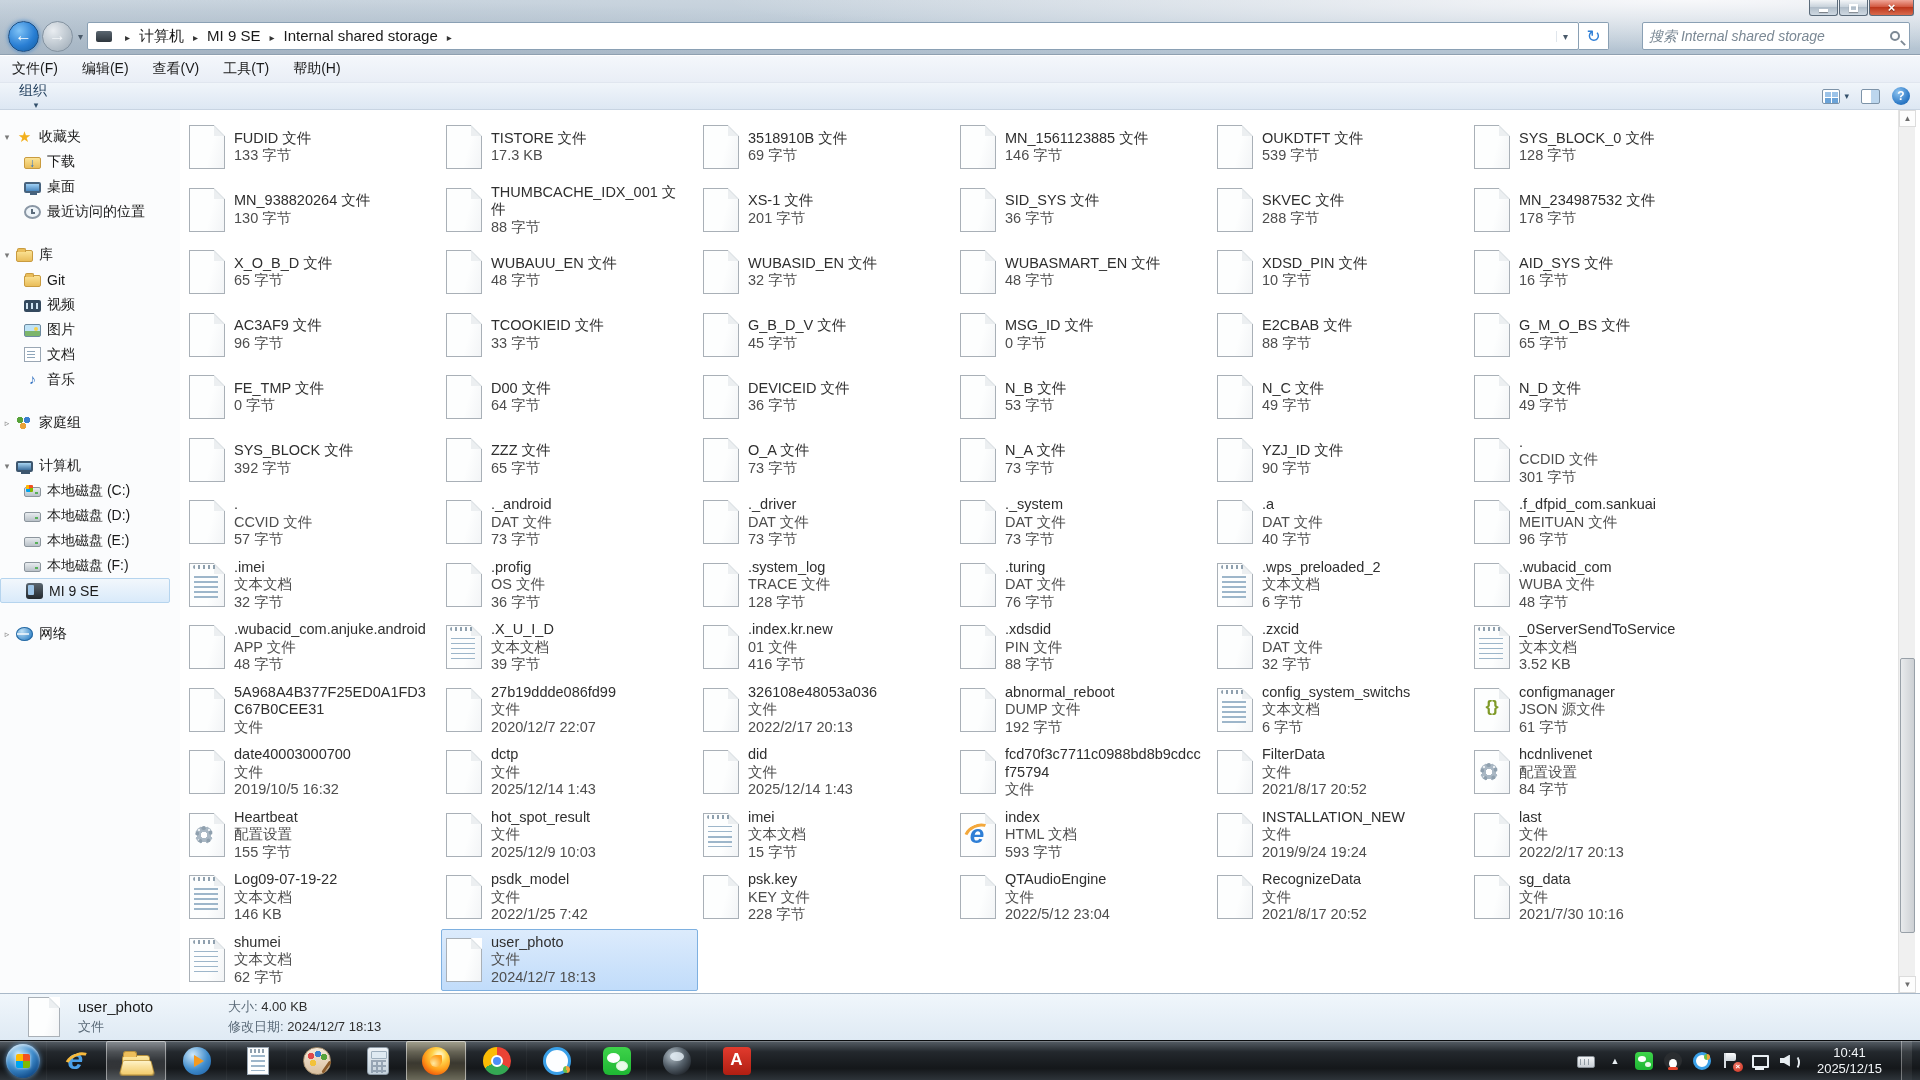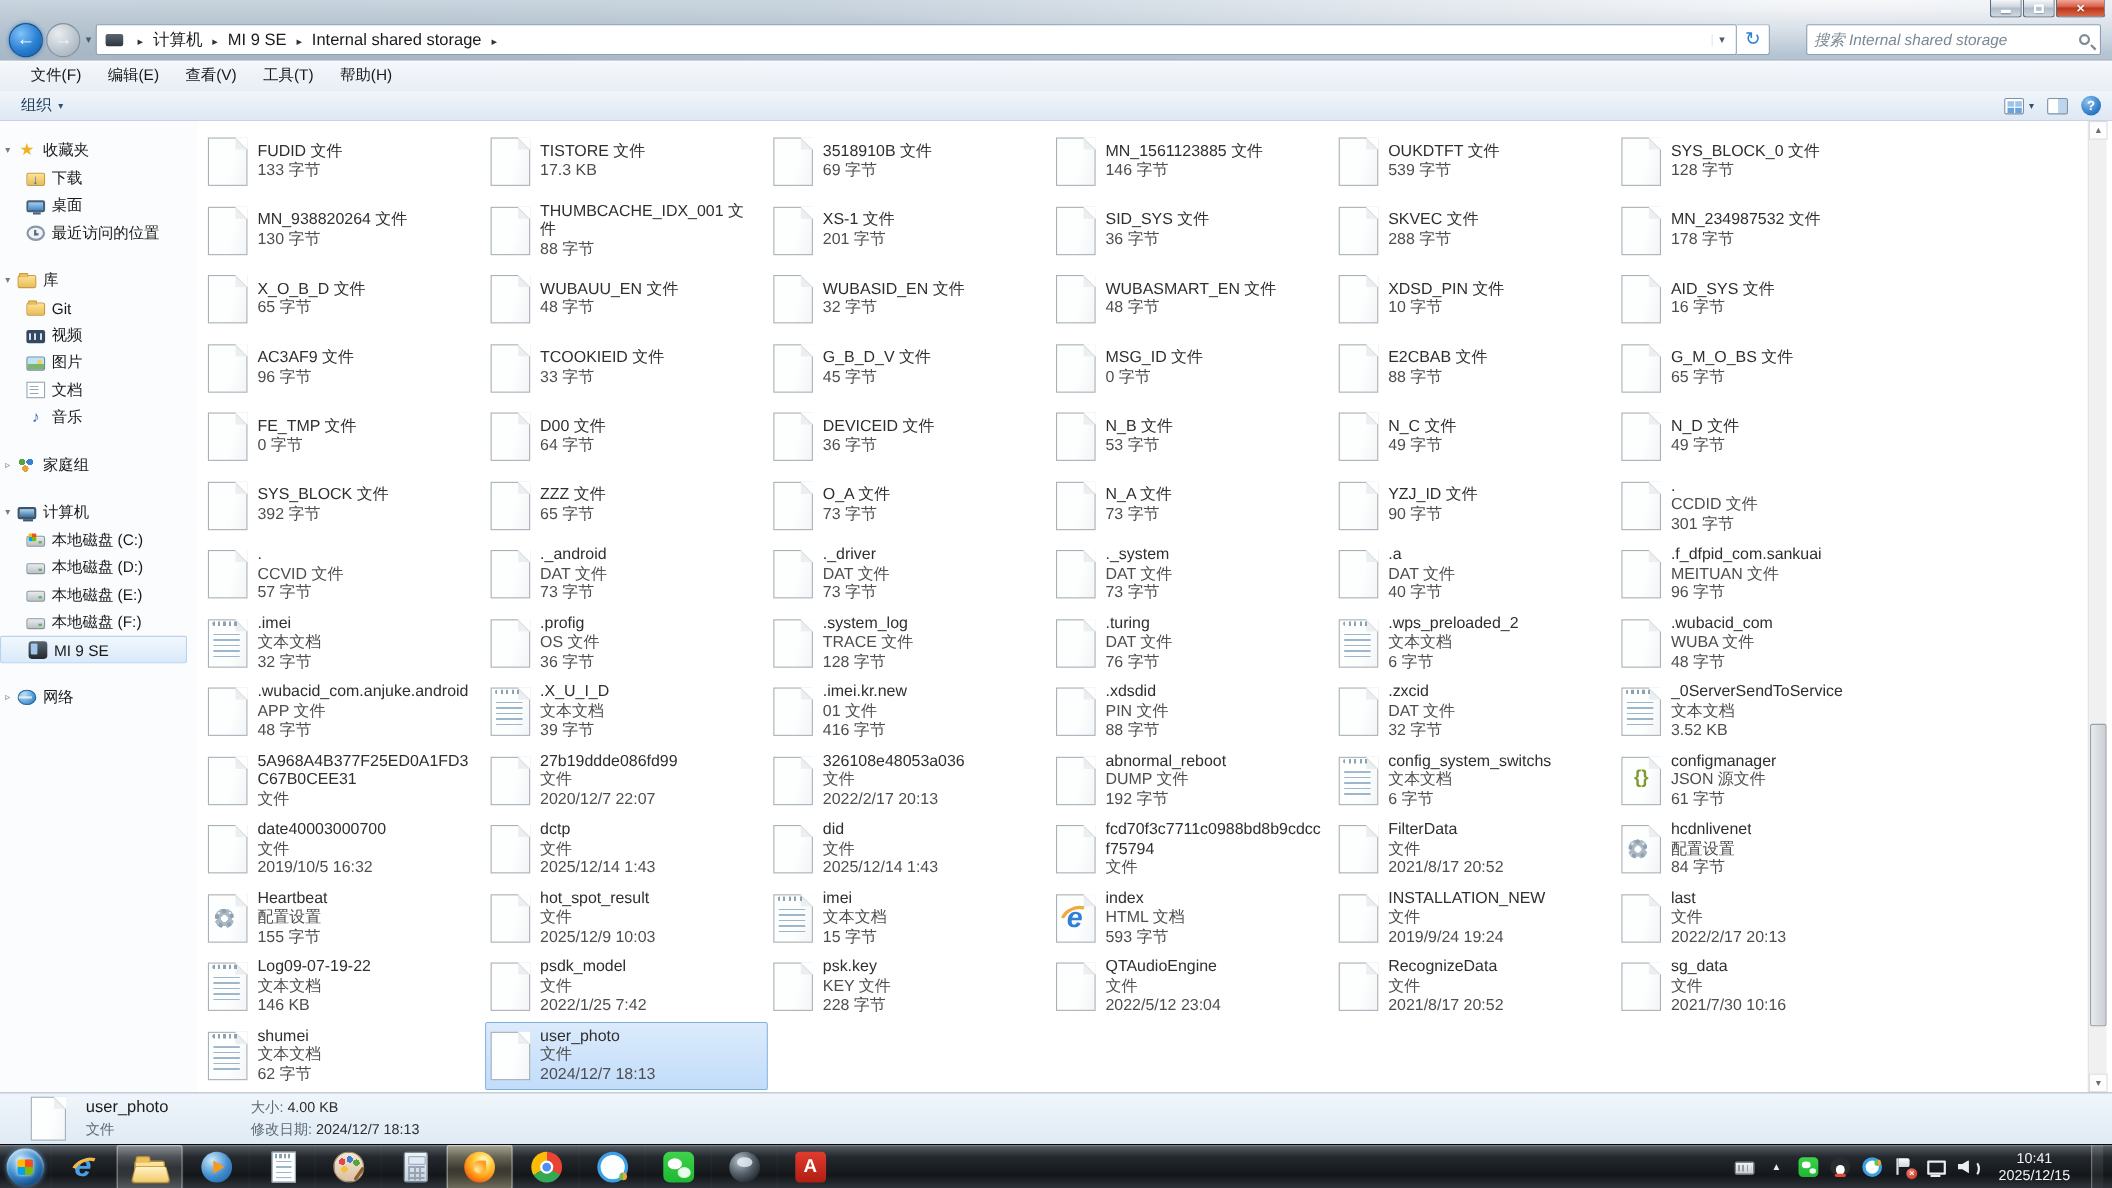--- a/index.html
+++ b/index.html
@@ -47,28 +47,28 @@
   .searchbox input { flex:1; border:none; outline:none; font-size:14px;
     font-family:"Liberation Sans","DejaVu Sans",sans-serif; color:#333; background:transparent; }
   .searchbox input::placeholder { color:#7a8894; font-style:italic; opacity:1; }
   .mag { width:10px; height:10px; border:2px solid #7d8994; border-radius:50%; position:relative; margin-right:3px;}
   .mag::after { content:''; position:absolute; width:6px; height:2px; background:#7d8994;
     transform:rotate(45deg); left:8px; top:9px; }
 
   
   .menubar { position:absolute; left:0; top:56px; width:1920px; height:27px;
     background:linear-gradient(#f4f7fb,#e9eef6); border-bottom:1px solid #e0e6ef;
-    display:flex; align-items:center; padding-left:16px; }
+    display:flex; align-items:center; padding-left:0; }
   .menu-item { font-size:14px; color:#1a1a1a; padding:4px 12px; }
 
   
   .toolbar { position:absolute; left:0; top:83px; width:1920px; height:27px;
     background:linear-gradient(#f0f5fa,#dde7f3); border-bottom:1px solid #c8d4e2;
     display:flex; align-items:center; padding:0 10px; }
-  .organize { display:flex; align-items:center; font-size:14px; color:#1e3c5a; padding:12px 9px; }
+  .organize { display:flex; align-items:center; font-size:14px; color:#1e3c5a; padding:12px 9px;flex-direction:column; }
   .organize .arr { font-size:9px; margin-left:6px; color:#33506b; }
   .toolbar-right { margin-left:auto; display:flex; align-items:center; gap:12px; }
   .views-btn { display:flex; align-items:center; gap:4px; }
   .views-grid { width:18px; height:15px; background:#fff; border:1px solid #7d93a8; border-radius:2px;
     background-image:linear-gradient(#9cc3e8,#9cc3e8),linear-gradient(#9cc3e8,#9cc3e8),
       linear-gradient(#6ba3d8,#6ba3d8),linear-gradient(#6ba3d8,#6ba3d8);
     background-size:6px 5px; background-repeat:no-repeat;
     background-position:2px 2px, 9px 2px, 2px 8px, 9px 8px; }
   .views-btn .arr { font-size:9px; color:#33506b; }
   .pane-btn { width:19px; height:15px; border:1px solid #7d93a8; border-radius:2px;
@@ -900,21 +900,21 @@
               <div class="fline">.X_U_I_D</div>
               <div class="fline sub">文本文档</div>
               <div class="fline sub">39 字节</div>
             </div>
           </div>
           <div class="tile">
             <span class="ficon">
               <span class="pg"></span>
             </span>
             <div class="flines">
-              <div class="fline">.imei.kr.new</div>
+              <div class="fline">.index.kr.new</div>
               <div class="fline sub">01 文件</div>
               <div class="fline sub">416 字节</div>
             </div>
           </div>
           <div class="tile">
             <span class="ficon">
               <span class="pg"></span>
             </span>
             <div class="flines">
               <div class="fline">.xdsdid</div>

